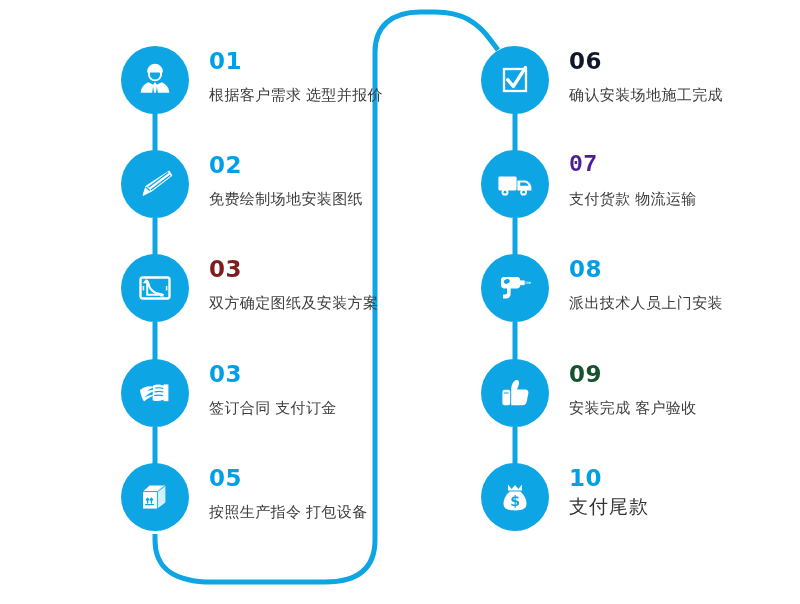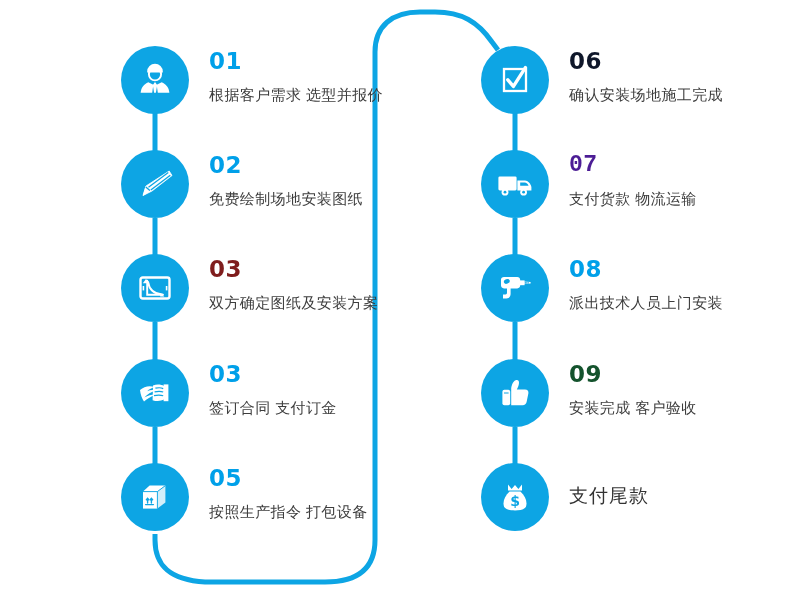--- a/index.html
+++ b/index.html
@@ -49,21 +49,21 @@
     font-size:15px;
     line-height:22px;
     margin-top:10px;
     letter-spacing:0.4px;
   }
   .desc.serifbig {
     font-family:"DejaVu Serif","Liberation Serif",serif;
     font-size:19px;
     line-height:24px;
     letter-spacing:1px;
-    margin-top:18px;
+    margin-top:3px;
     color:#333333;
   }
 </style>
 </head>
 <body>
 
 <div id="stage">
 
   <svg id="track" viewBox="0 0 800 604">
     <g fill="none" stroke="#0DA5E4" stroke-width="5" stroke-linecap="butt">
@@ -269,17 +269,18 @@
       <svg width="40" height="40" viewBox="0 0 40 40">
         <path d="M13.0 7.6 L16.6 12.0 L20.0 8.0 L23.4 12.0 L27.0 7.6
                  L27.0 13.6 L13.0 13.6 Z" fill="#ffffff"></path>
         <path d="M14.6 14.6 L25.4 14.6 C30.2 18.8 32.6 25.0 31.0 29.4
                  C29.8 32.6 24.8 33.4 20.0 33.4 C15.2 33.4 10.2 32.6 9.0 29.4
                  C7.4 25.0 9.8 18.8 14.6 14.6 Z" fill="#ffffff"></path>
         <text x="20" y="29.4" text-anchor="middle" font-family="DejaVu Sans, sans-serif" font-size="14" font-weight="bold" fill="#0DA5E4">$</text>
       </svg>
     </div>
     <div class="txt">
+      <div class="num" style="color: rgb(0, 160, 233);">10</div>
       <div class="desc serifbig">支付尾款</div>
     </div>
   </div>
 
 </div>
 
 </body></html>

